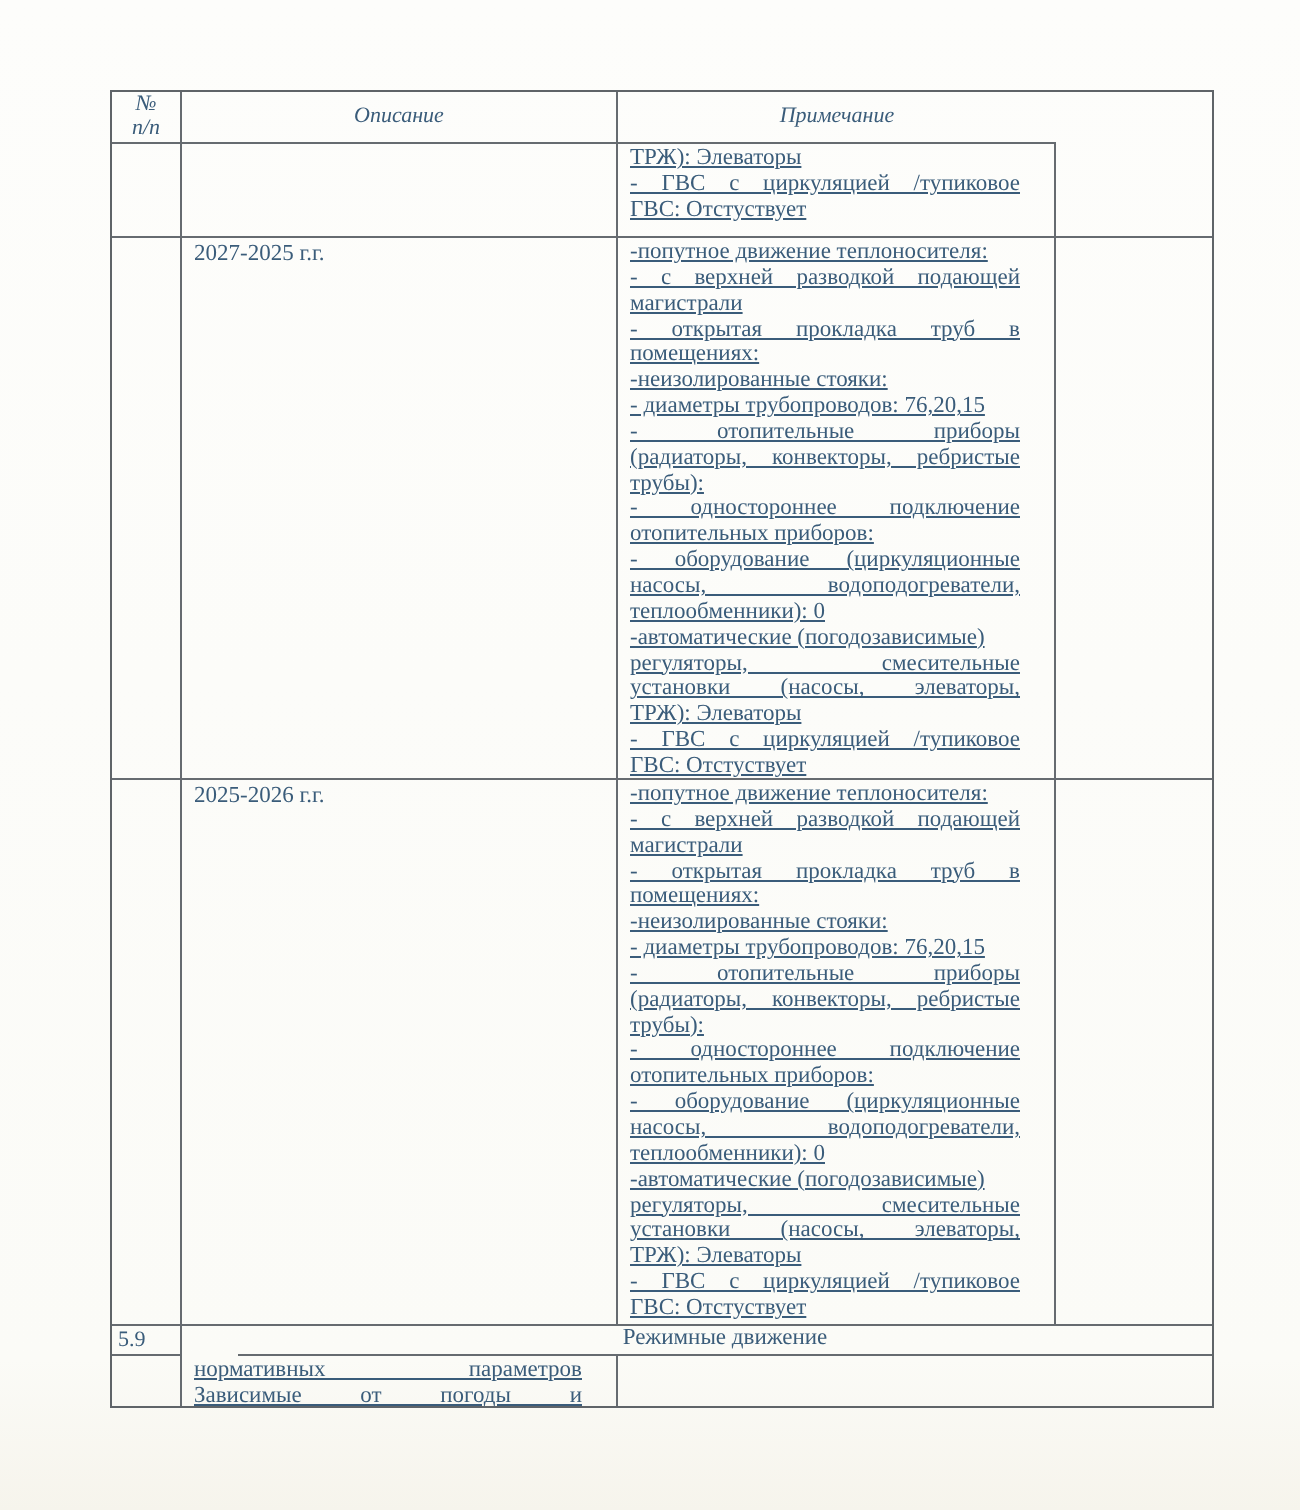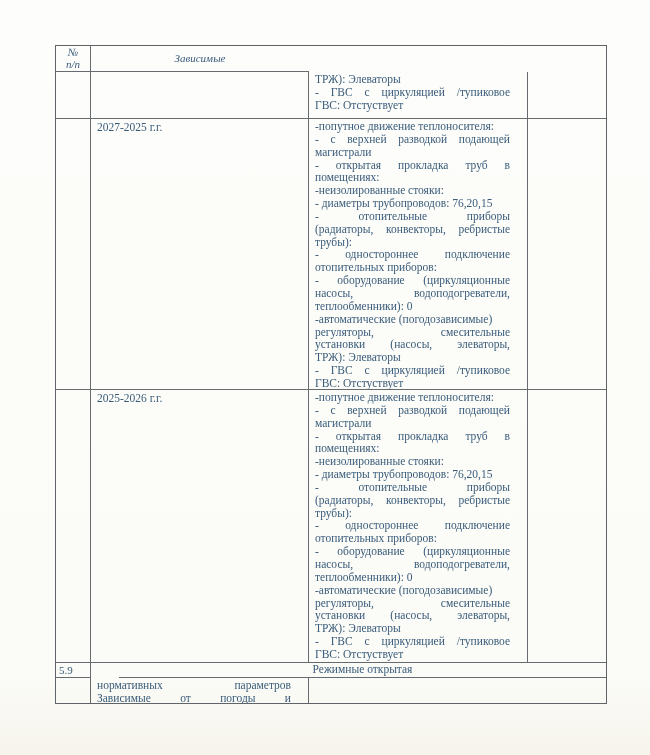--- a/index.html
+++ b/index.html
@@ -36,21 +36,21 @@
     text-align:center;
     line-height:11.5px;
   }
   .h-header{height:26px;}
   .h-cont{height:47px;}
   .h-big1{height:271px;}
   .h-big2{height:273px;}
   .h-sec{height:15px;gap:28px;}
   .h-last{height:25px;}
   .name-cell{padding:2px 4px 0 6px;}
-  .desc-cell{padding:1px 17px 0 6px;}
+  .desc-cell{padding:1px 17px 0 6px;text-decoration:underline;}
   .num-cell{padding:1px 2px 0 3px;font-size:11px;}
   .sec-cell{
     text-align:center;
     font-size:11.5px;line-height:13px;
     padding-top:0px;
   }
   .ln{text-align:left;white-space:nowrap;}
   .ln.just{
     white-space:normal;
     text-align:justify;
@@ -61,21 +61,24 @@
 <body>
 
 <div class="tbl">
 
   <div class="row h-header">
     <div class="cell hdr">
       <span>№</span>
       <span>п/п</span>
     </div>
     <div class="cell hdr">
-      <span>Зависимые</span>
+      <span>Описание</span>
+    </div>
+    <div class="cell hdr">
+      <span>Примечание</span>
     </div>
   </div>
 
   <div class="row h-cont">
     <div class="cell num-cell"></div>
     <div class="cell name-cell"></div>
     <div class="cell desc-cell">
         <div class="ln">ТРЖ): Элеваторы</div>
         <div class="ln just">- ГВС с циркуляцией /тупиковое</div>
         <div class="ln">ГВС: Отстуствует</div>
@@ -136,21 +139,21 @@
         <div class="ln just">установки (насосы, элеваторы,</div>
         <div class="ln">ТРЖ): Элеваторы</div>
         <div class="ln just">- ГВС с циркуляцией /тупиковое</div>
         <div class="ln">ГВС: Отстуствует</div>
       </div>
     <div class="cell"></div>
   </div>
 
   <div class="row merged h-sec">
     <div class="cell num-cell">5.9</div>
-    <div class="cell sec-cell">Режимные открытая</div>
+    <div class="cell sec-cell">Режимные движение</div>
   </div>
 
   <div class="row h-last">
     <div class="cell num-cell"></div>
     <div class="cell desc-cell">
         <div class="ln just">нормативных параметров</div>
         <div class="ln just">Зависимые от погоды и</div>
       </div>
     <div class="cell"></div>
   </div>

